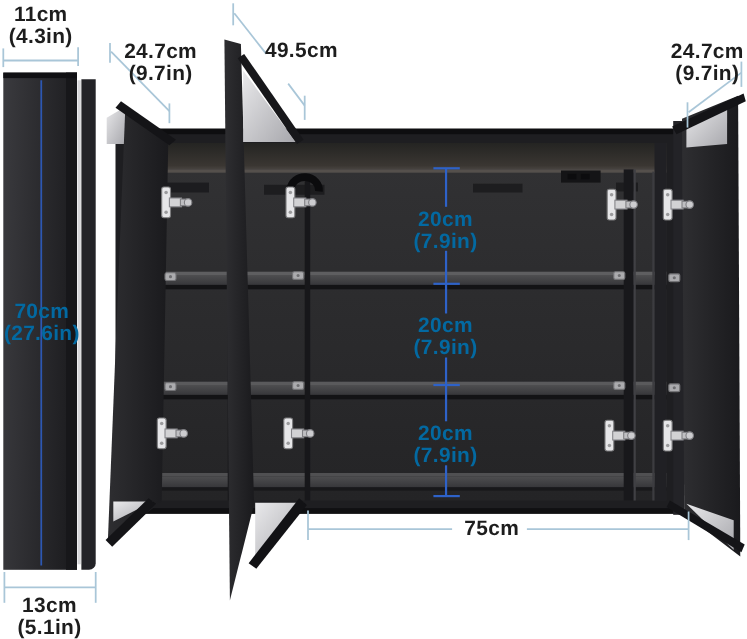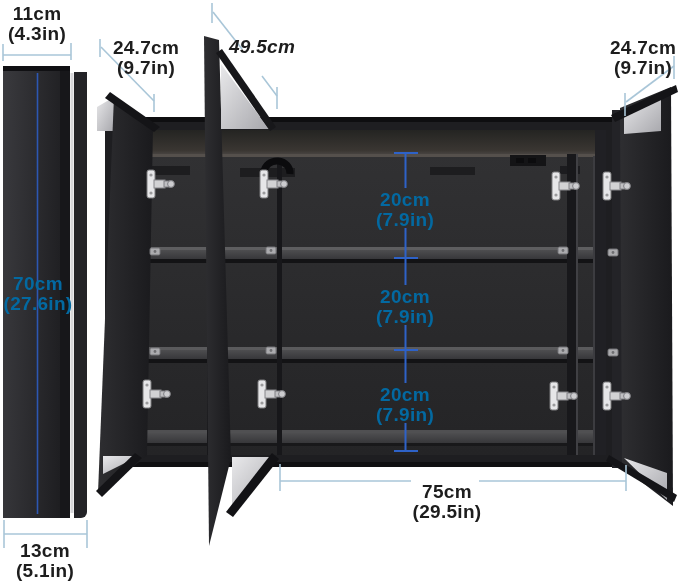--- a/index.html
+++ b/index.html
@@ -216,21 +216,21 @@
   <div class="dim-label" style="left:-8px;top:4px;width:90px;">
     <span>11cm</span>
     <span>(4.3in)</span>
   </div>
 
   <div class="dim-label" style="left:81px;top:38px;width:130px;">
     <span>24.7cm</span>
     <span>(9.7in)</span>
   </div>
 
-  <div class="dim-label" style="left:192px;top:37px;width:140px;font-style:italic;">
+  <div class="dim-label" style="left:204px;top:37px;width:140px;">
     <span>49.5cm</span>
   </div>
 
   <div class="dim-label" style="left:583px;top:38px;width:120px;">
     <span>24.7cm</span>
     <span>(9.7in)</span>
   </div>
 
   <div class="dim-label light" style="left:-7px;top:274px;width:90px;">
     <span>70cm</span>
@@ -250,18 +250,17 @@
   <div class="dim-label light" style="left:345px;top:287px;width:120px;">
     <span>20cm</span>
     <span>(7.9in)</span>
   </div>
 
   <div class="dim-label light" style="left:345px;top:385px;width:120px;">
     <span>20cm</span>
     <span>(7.9in)</span>
   </div>
 
-  <div class="dim-label" style="left:377px;top:482px;width:140px;">
+  <div class="dim-label" style="left:377px;top:471px;width:140px;">
     <span>75cm</span>
-    <span>(29.5in)</span>
   </div>
 
 </div>
 
 </body></html>

